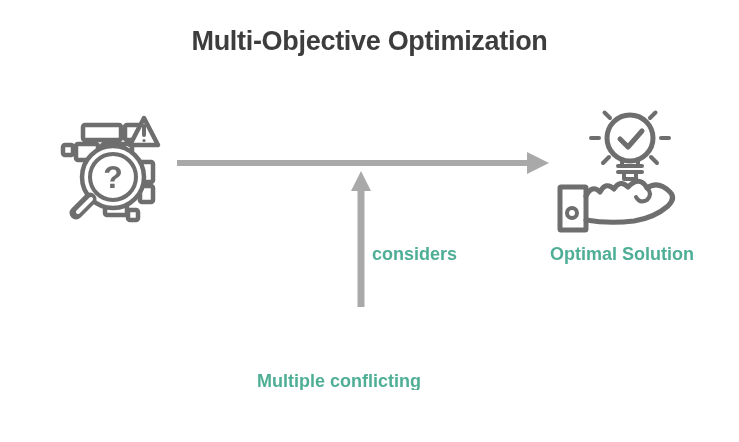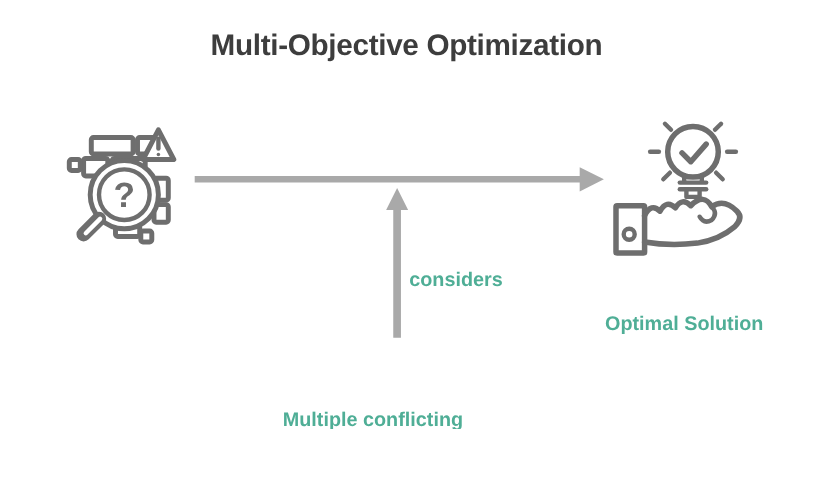--- a/index.html
+++ b/index.html
@@ -14,21 +14,21 @@
   .canvas{position:relative;width:739px;height:390px;margin:0 auto;background:var(--background,#fff);overflow:hidden;}
   .title{position:absolute;top:26px;left:0;width:739px;text-align:center;
     font-size:27px;font-weight:700;letter-spacing:-0.3px;color:var(--title_text,#3d3d3d);}
   .icon-box{position:absolute;}
   .icon-box svg{display:block;color:var(--icon_gray,#6e6e6e);}
   .node-problem{left:50px;top:111px;width:120px;height:120px;}
   .node-solution{left:553px;top:108px;width:132px;height:126px;}
   .arrows{position:absolute;left:0;top:0;width:739px;height:442px;color:var(--arrow_gray,#a9a9a9);pointer-events:none;}
   .label{position:absolute;font-weight:700;font-size:18px;color:var(--accent_teal,#4fae96);}
   .label-problem{left:30px;top:244px;width:160px;text-align:center;}
-  .label-solution{left:522px;top:244px;width:200px;text-align:center;margin-top:40px;}
+  .label-solution{left:522px;top:244px;width:200px;text-align:center;}
   .label-considers{left:372px;top:244px;}
   .label-objectives{left:257px;top:320px;width:210px;text-align:left;line-height:26px;margin-top:48px;}
   .logo{position:absolute;left:576px;top:388px;display:flex;align-items:center;gap:3px;}
   .logo-text{font-size:13.5px;font-weight:700;letter-spacing:0.1px;white-space:nowrap;}
   .logo-primary{color:var(--logo_dark,#1d3d4e);}
   .logo-secondary{color:var(--logo_teal,#0aa29e);}
   svg text.qmark{font-family:"Liberation Sans",sans-serif;font-weight:700;}
 </style>
 </head>
 <body>

